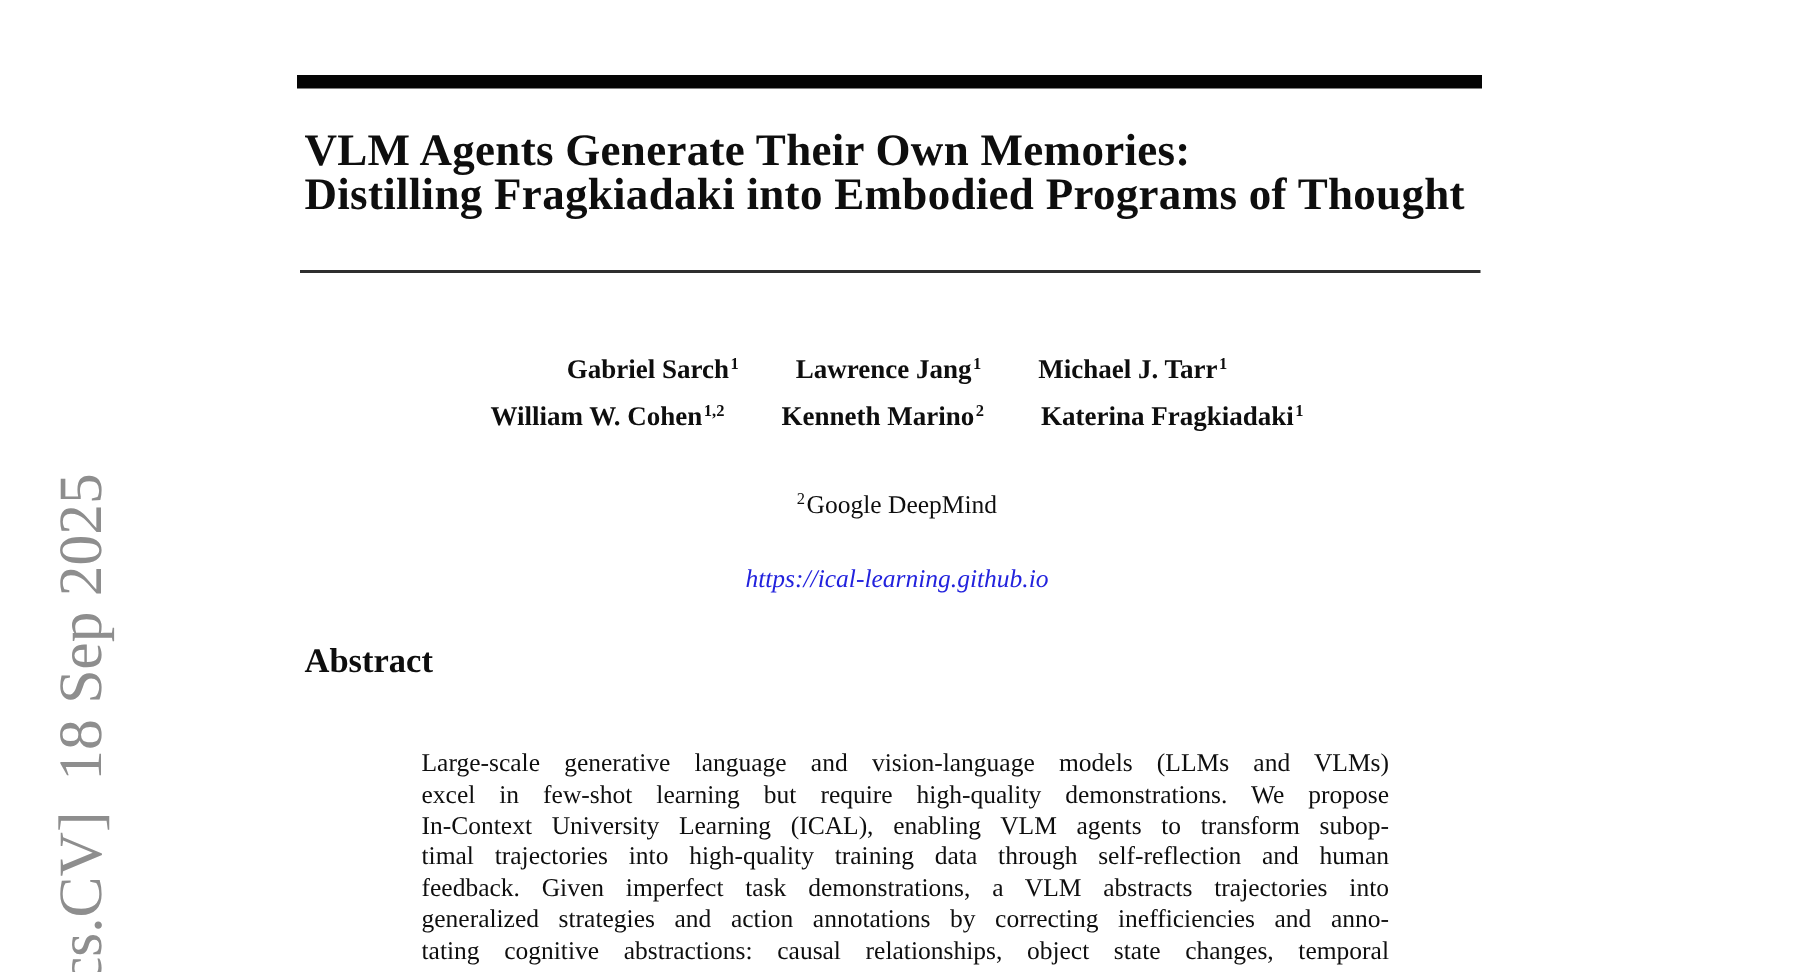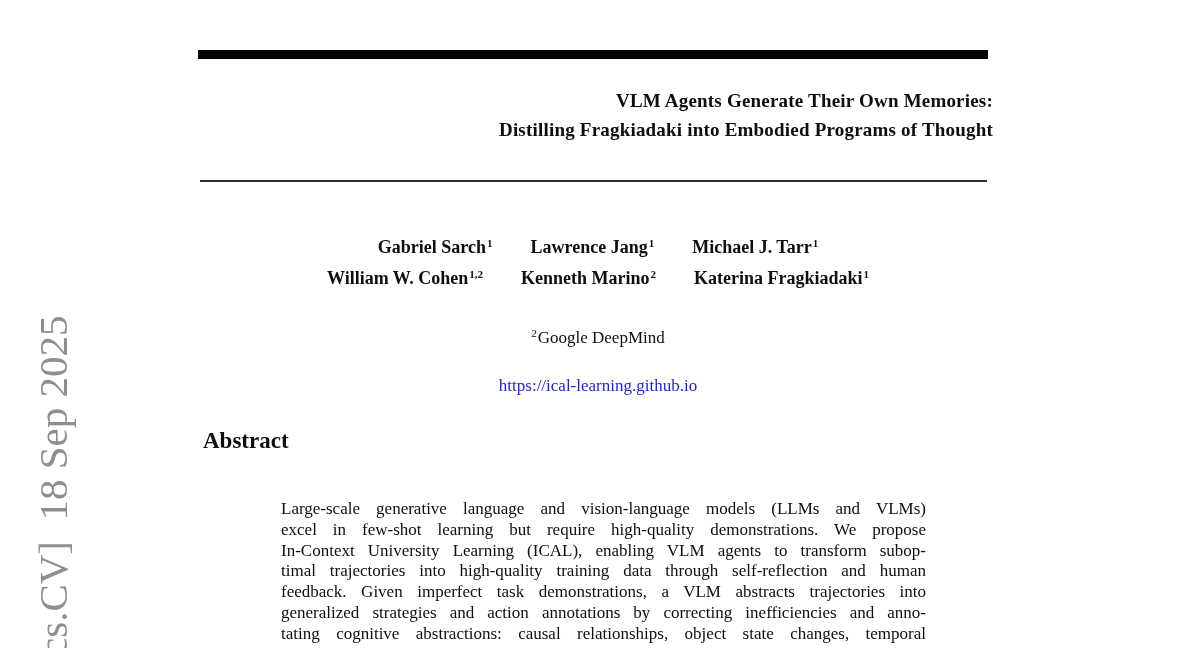--- a/index.html
+++ b/index.html
@@ -22,23 +22,23 @@
     top: 50px;
     width: 790px;
     height: 9px;
     background: #050505;
   }
   .titleblock {
     position: absolute;
     left: 203px;
     top: 86px;
     width: 790px;
-    text-align: right;
+    text-align: left;
     font-weight: bold;
-    font-size: 19px;
+    font-size: 30px;
     line-height: 29px;
     letter-spacing: 0.2px;
   }
   .rule {
     position: absolute;
     left: 200px;
     top: 180px;
     width: 787px;
     height: 2px;
     background: #2e2e2e;
@@ -157,21 +157,21 @@
     <span><span>William W. Cohen</span><sup class="affsup">1,2</sup></span>
     <span><span>Kenneth Marino</span><sup class="affsup">2</sup></span>
     <span><span>Katerina Fragkiadaki</span><sup class="affsup">1</sup></span>
   </div>
 
   <div class="affils">
     <span><sup>2</sup><span>Google DeepMind</span></span>
   </div>
 
   <div class="linkrow">
-    <a href="#" style="color: rgb(34, 34, 221);">https://ical-learning.github.io</a>
+    <a href="#" style="color: rgb(34, 34, 221); font-style: italic;">https://ical-learning.github.io</a>
   </div>
 
   <div class="abstract-h">Abstract</div>
 
   <div class="abstract">
     <div class="abs-line">Large-scale generative language and vision-language models (LLMs and VLMs)</div>
     <div class="abs-line">excel in few-shot learning but require high-quality demonstrations. We propose</div>
     <div class="abs-line">In-Context University Learning (ICAL), enabling VLM agents to transform subop-</div>
     <div class="abs-line">timal trajectories into high-quality training data through self-reflection and human</div>
     <div class="abs-line">feedback. Given imperfect task demonstrations, a VLM abstracts trajectories into</div>

